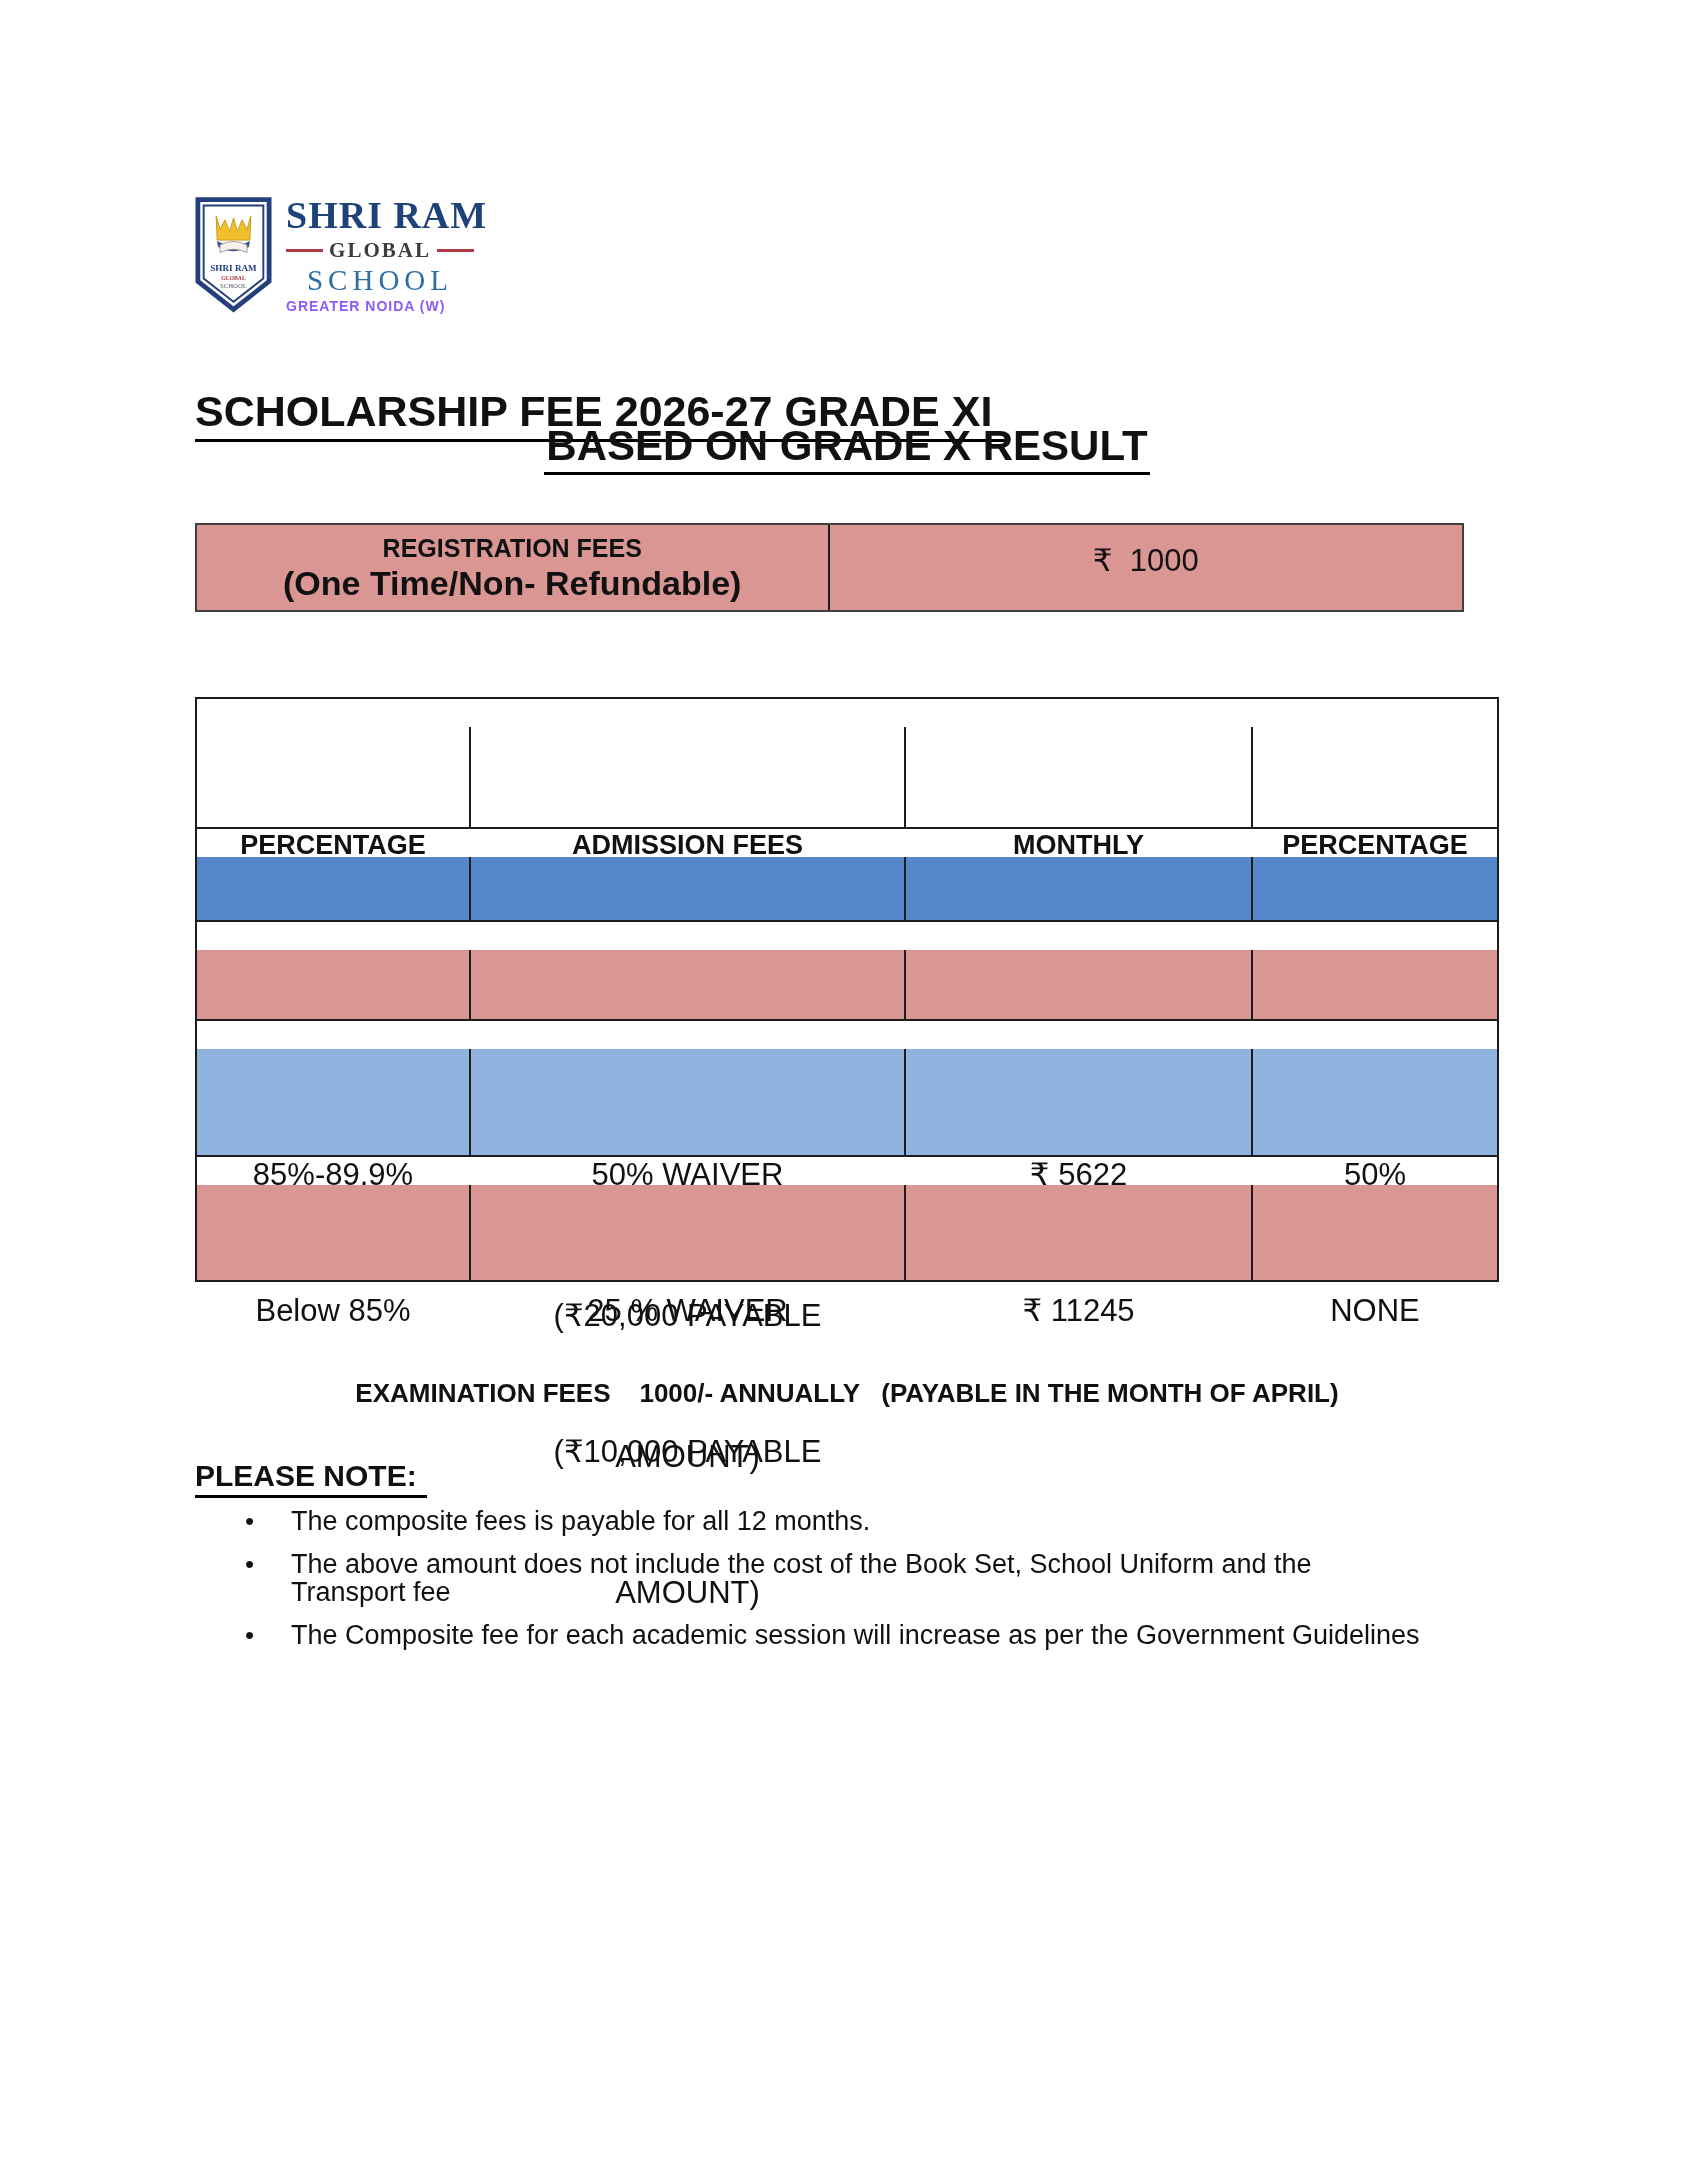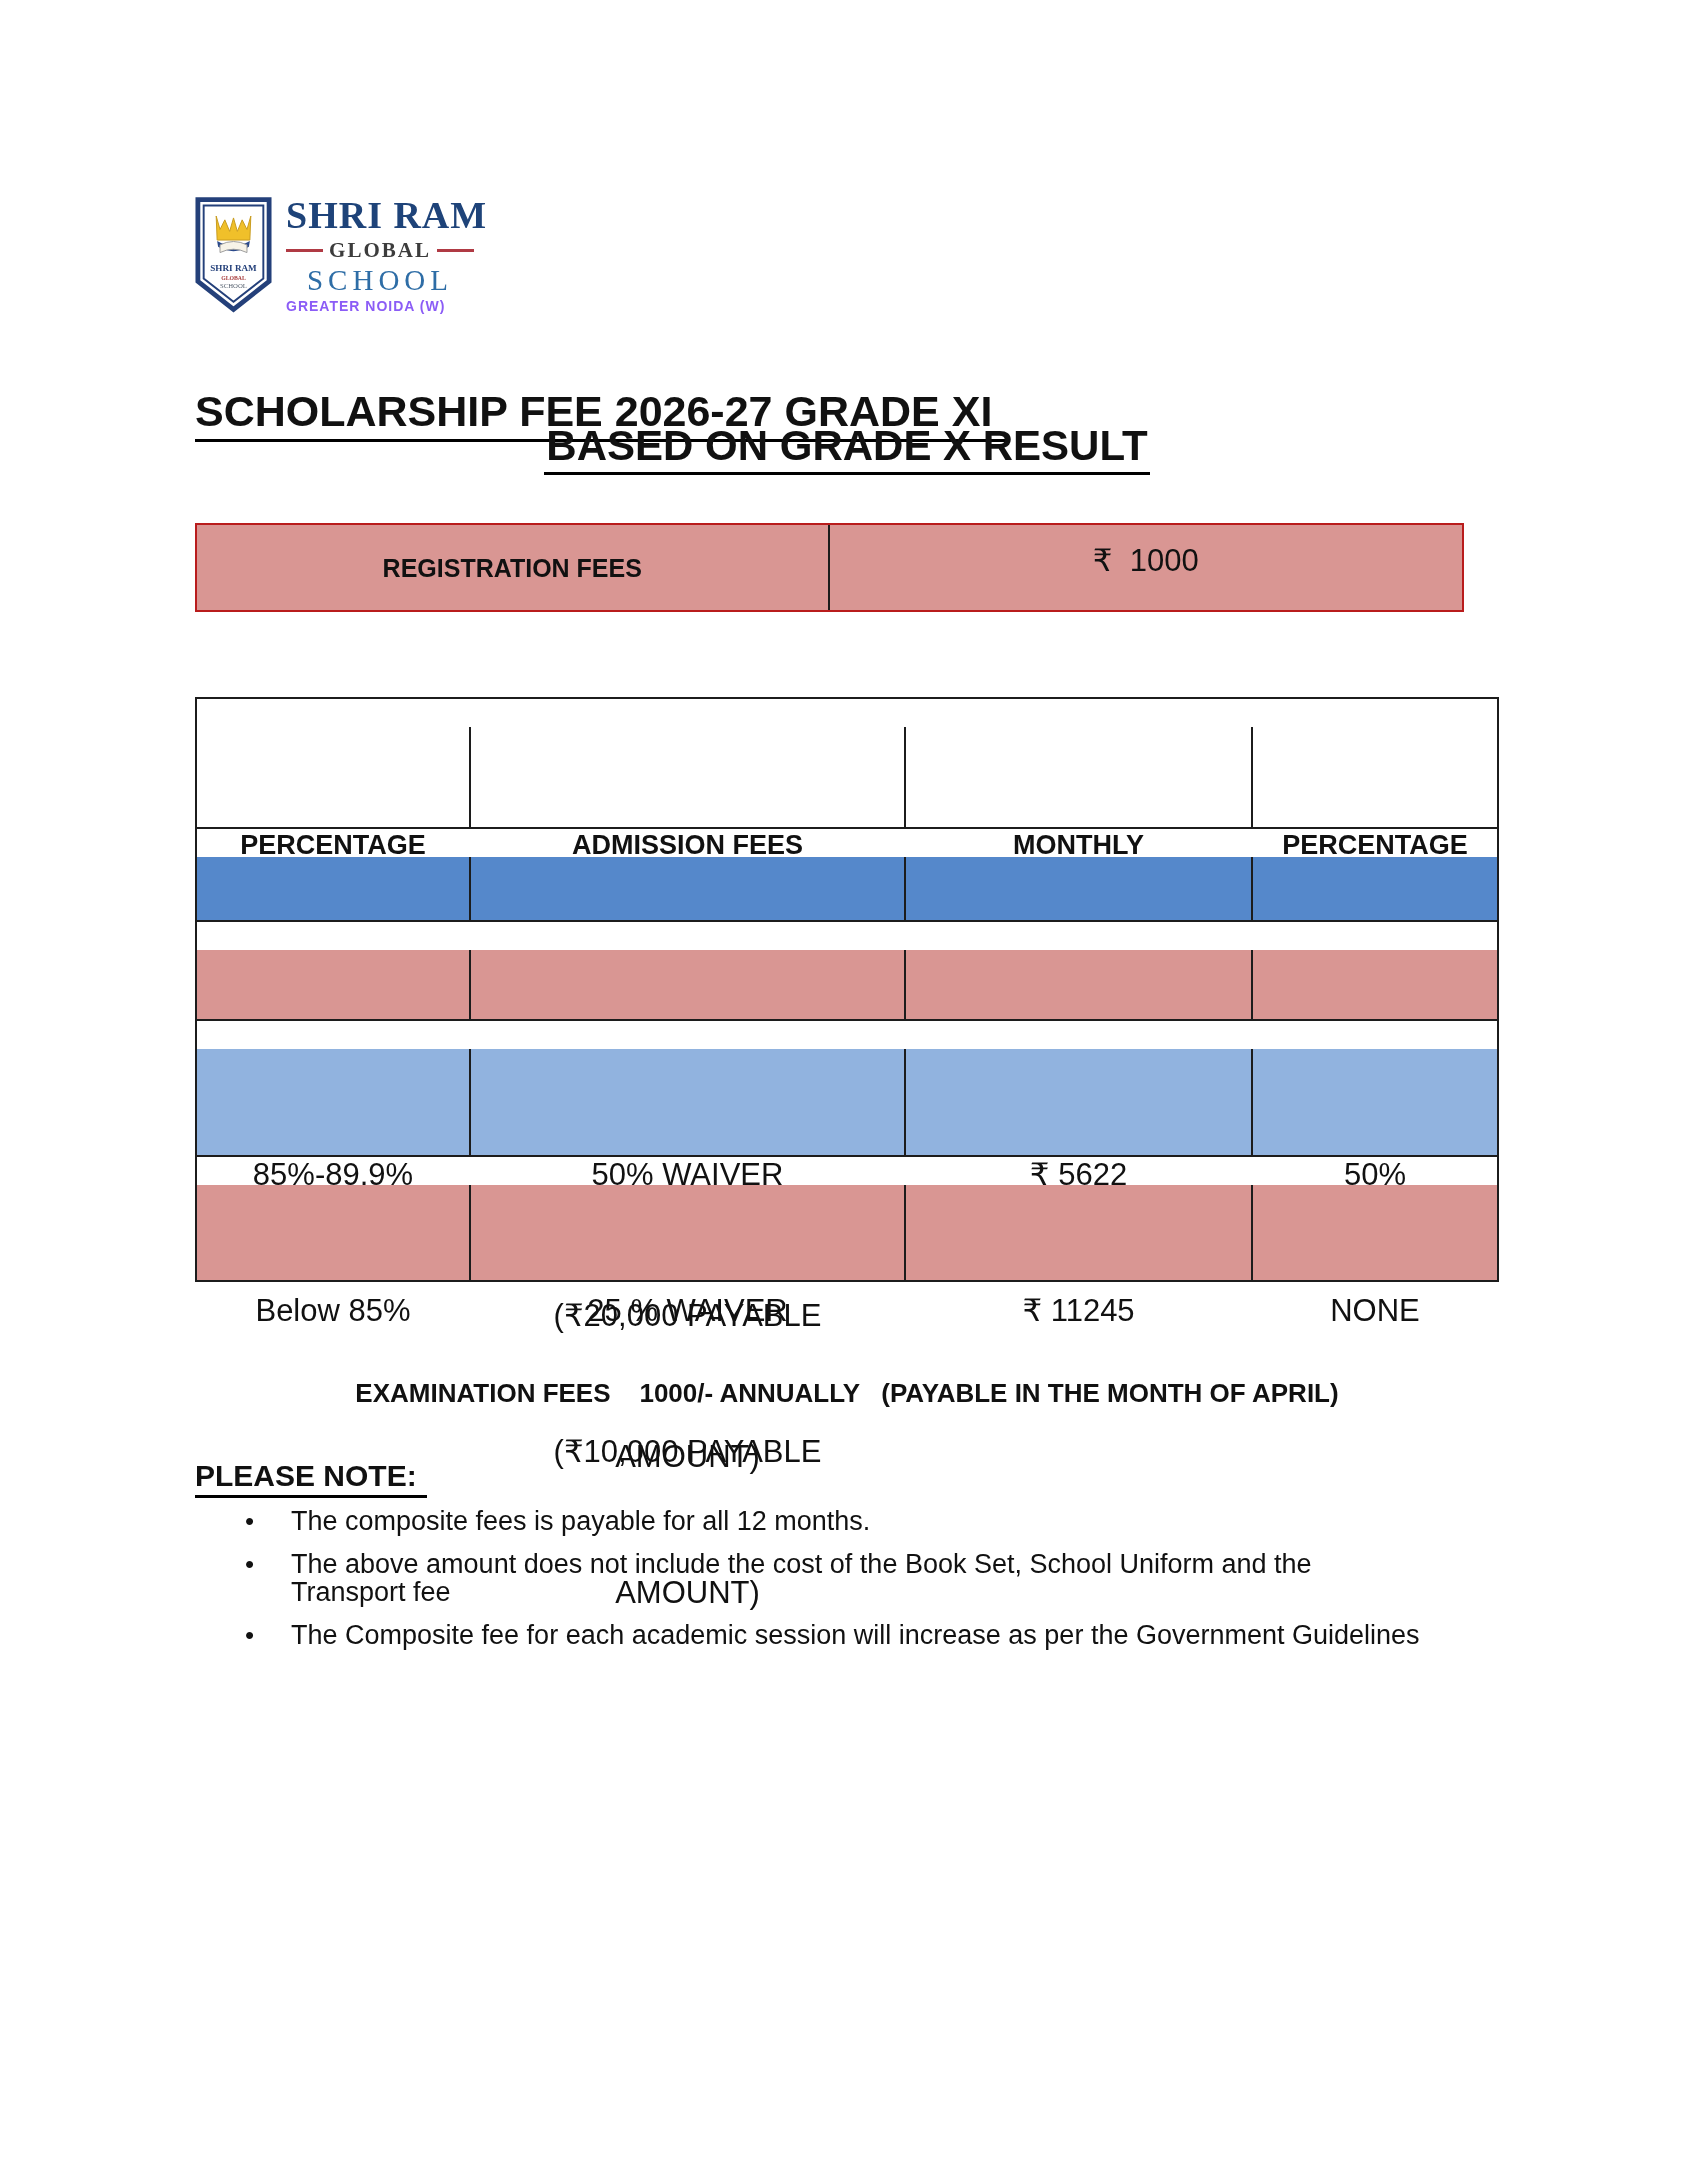--- a/index.html
+++ b/index.html
@@ -26,21 +26,21 @@
     font-size:29px;line-height:30px;color:#2e6da6;letter-spacing:5px;margin-top:2px;white-space:nowrap;}
   .logo-location{font-size:14px;font-weight:bold;color:#8b5cf6;letter-spacing:1px;margin-top:3px;text-align:left;white-space:nowrap;}
   
   .doc-title{position:absolute;left:195px;top:358px;font-size:43px;font-weight:bold;}
   .doc-title span{display:inline-block;border-bottom:3px solid #000;padding:0 16px 3px 0;}
   .doc-subtitle{position:absolute;left:195px;top:422px;width:1304px;text-align:center;
     font-size:42px;font-weight:bold;}
   .doc-subtitle span{display:inline-block;border-bottom:3px solid #000;padding:0 2px 2px 2px;}
   
   .reg-table{position:absolute;left:195px;top:523px;width:1269px;height:89px;
-    border:2px solid #b91c1c;background:#d99693;display:flex;box-sizing:border-box;}
+    border:2px solid #404040;background:#d99693;display:flex;box-sizing:border-box;}
   .reg-left{width:50%;border-right:2px solid #1c1c1c;display:flex;flex-direction:column;
     justify-content:center;align-items:center;box-sizing:border-box;}
   .reg-left .l1{font-size:25px;font-weight:bold;line-height:30px;}
   .reg-left .l2{font-size:34px;font-weight:bold;line-height:40px;}
   .reg-right{width:50%;display:flex;justify-content:center;align-items:center;
     font-size:31px;white-space:pre;padding-bottom:14px;box-sizing:border-box;}
   
   .fee-table{position:absolute;left:195px;top:697px;width:1304px;
     border:2px solid #1c1c1c;box-sizing:border-box;
     display:grid;grid-template-columns:274px 435px 347px 244px;
@@ -94,20 +94,21 @@
   <h1 class="doc-title">
     <span>SCHOLARSHIP FEE 2026-27 GRADE XI</span>
   </h1>
   <div class="doc-subtitle">
     <span>BASED ON GRADE X RESULT</span>
   </div>
 
   <div class="reg-table">
     <div class="reg-left">
       <div class="l1">REGISTRATION FEES</div>
+      <div class="l2">(One Time/Non- Refundable)</div>
     </div>
     <div class="reg-right">₹  1000</div>
   </div>
 
   <div class="fee-table">
 
     <div class="cell head">
       <div>PERCENTAGE</div>
     </div>
     <div class="cell head">

